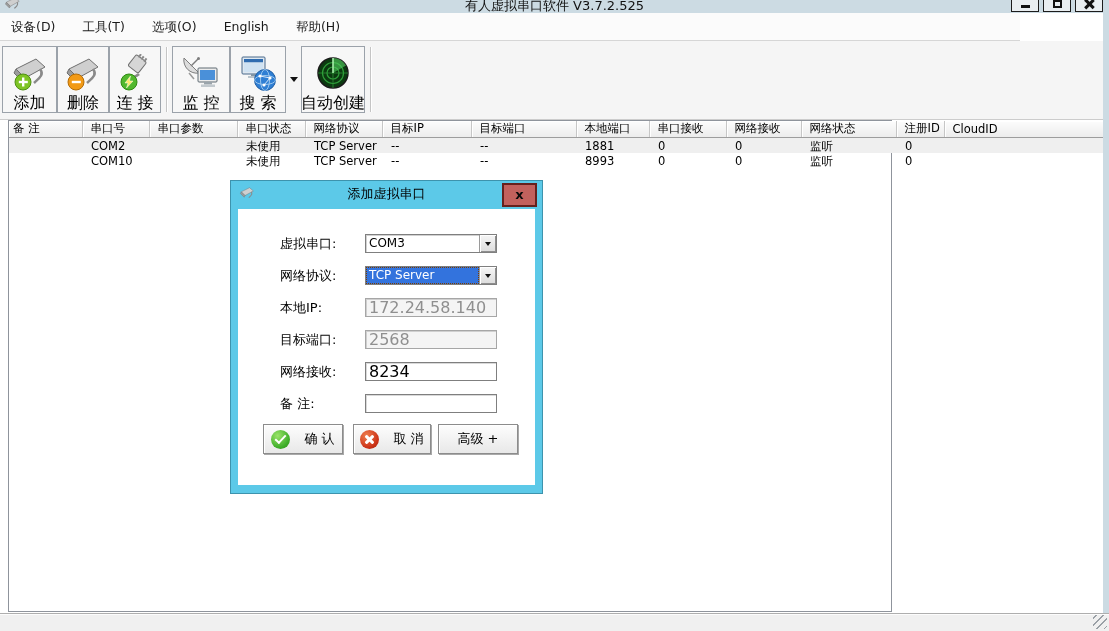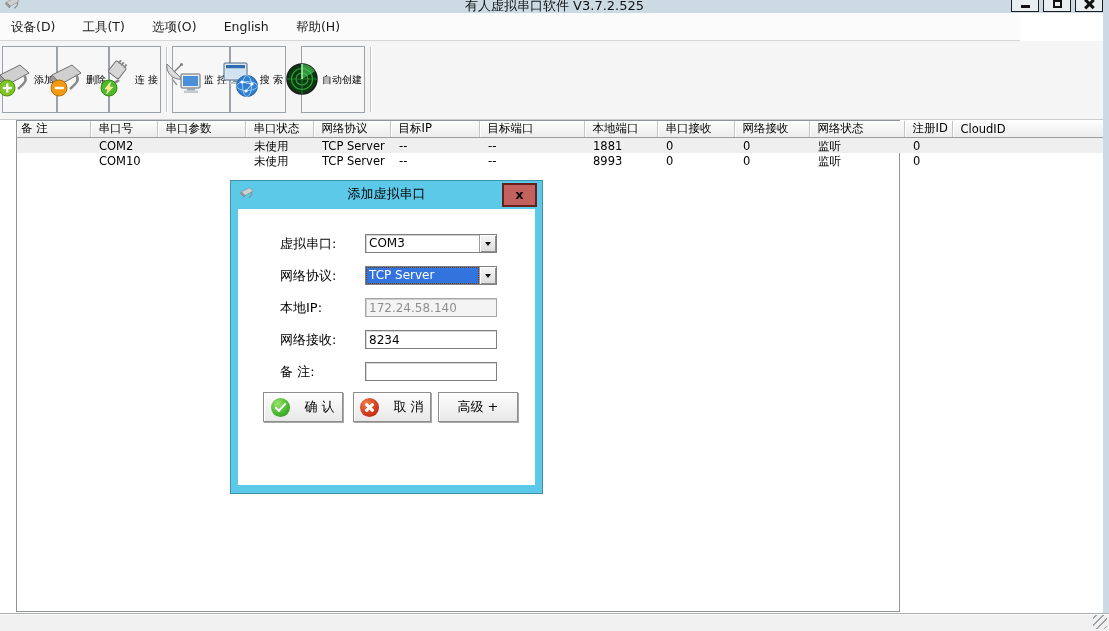--- a/index.html
+++ b/index.html
@@ -26,29 +26,29 @@
     background:#fbfbfb; border-bottom:1px solid #d6d6d6; }
   .menu-item { display:inline-block; padding:0 11px; line-height:27px; font-size:12.5px; color:#1a1a1a; }
 
   .frame-right { position:absolute; right:0; top:13px; width:6px; height:600px; background:#ccdbe3; }
 
   
   .toolbar { position:absolute; left:0; top:41px; width:1103px; height:79px;
     background:#f5f5f5; border-bottom:1px solid #cccccc; display:flex;
     align-items:flex-start; padding:5px 0 0 2px; }
   .tb-btn { height:67px; border:1px solid #9ba2aa; background:#f7f7f7; display:flex;
-    align-items:center; justify-content:flex-end;
-    padding:2px 2px 2px 2px; font-size:10px; color:#000; }
+    flex-direction:column; align-items:center; justify-content:flex-end;
+    padding:2px 2px 2px 2px; font-size:16px; color:#000; }
   .tb-btn .lbl { line-height:14px; white-space:nowrap; }
   .tb-sep { width:2px; height:65px; border-left:1px solid #c5c5c5; border-right:1px solid #ffffff; margin:1px 4px 0 5px; }
   .tb-arrow { width:15px; height:67px; display:flex; align-items:center; justify-content:center; }
   .tri-down { width:0; height:0; border-left:4px solid transparent; border-right:4px solid transparent; border-top:5px solid #111; }
 
   
-  .listview { position:absolute; left:16px; top:120px; width:884px; height:492px;
+  .listview { position:absolute; left:8px; top:120px; width:884px; height:492px;
     background:#fff; border:1px solid #8f949c; }
   table.lv { border-collapse:collapse; table-layout:fixed; width:1100px; font-size:11.5px; }
   .lv th { font-weight:normal; text-align:left; height:16px; padding:0 0 0 8px;
     background:linear-gradient(#fcfcfc,#ececec); border-right:1px solid #c6c6c6;
     border-bottom:1px solid #9d9d9d; box-shadow:inset 1px 1px 0 #ffffff; white-space:nowrap; overflow:hidden; }
   .lv th:first-child { padding-left:4px; }
   .lv td { height:13px; line-height:13px; padding:2px 0 0 9px; white-space:nowrap; overflow:hidden; color:#000;margin-top:24px; }
   tr.row-alt td { background:#efefef; }
 
   
@@ -75,21 +75,21 @@
     display:flex; box-shadow:inset 1px 1px 0 rgba(0,0,0,0.18); }
   .combo-text { flex:1; font-size:12px; line-height:17px; padding-left:3px; color:#000;
     white-space:nowrap; overflow:hidden; }
   .combo.focused .combo-text { background:#3373dd; color:#fff;
     outline:1px dotted #7a3c00; outline-offset:-1px; }
   .combo-btn { width:17px; background:linear-gradient(#f6f6f6,#dcdcdc);
     border-left:1px solid #9a9a9a; box-shadow:inset 1px 1px 0 #fff, inset -1px -1px 0 #8e8e8e;
     display:flex; align-items:center; justify-content:center; }
   .combo-btn .tri-down { border-left-width:3.5px; border-right-width:3.5px; border-top-width:4.5px; }
 
-  .tin { width:132px; height:19px; border:1px solid #7f7f7f; font-size:12px;
+  .tin { width:132px; height:19px; border:1px solid #7f7f7f; font-size:16px;
     padding:0 3px; box-shadow:inset 1px 1px 0 rgba(0,0,0,0.15);
     font-family:"DejaVu Sans", sans-serif; background:#fff; color:#000; }
   .tin:disabled { background:#f4f4f4; color:#8f8f8f; border-color:#a6a6a6; }
 
   .btn-row { display:flex; margin:11px 0 0 25px; }
   .dlg-btn { height:30px; background:linear-gradient(#fdfdfd,#e8e8e8);
     border:1px solid #8c8c8c; box-shadow:1px 1px 0 #a9a9a9, inset 1px 1px 0 #fff;
     display:inline-flex; align-items:center; justify-content:center; gap:14px;
     font-size:13px; color:#000; font-family:"DejaVu Sans", sans-serif; }
   .w-ok { width:80px; margin-right:10px; } .w-cancel { width:78px; margin-right:7px; } .w-adv { width:80px; }
@@ -322,20 +322,24 @@
         <span class="combo-btn">
             <span class="tri-down"></span>
           </span>
       </div>
     </div>
     <div class="f-row">
       <span class="f-label">本地IP:</span>
       <input class="tin" disabled="" value="172.24.58.140" style="">
     </div>
     <div class="f-row">
+      <span class="f-label">目标端口:</span>
+      <input class="tin" disabled="" value="2568" style="">
+    </div>
+    <div class="f-row">
       <span class="f-label">网络接收:</span>
       <input class="tin" value="8234" style="">
     </div>
     <div class="f-row">
       <span class="f-label">备 注:</span>
       <input class="tin" value="" style="">
     </div>
 
     <div class="btn-row">
       <button class="dlg-btn w-ok">

